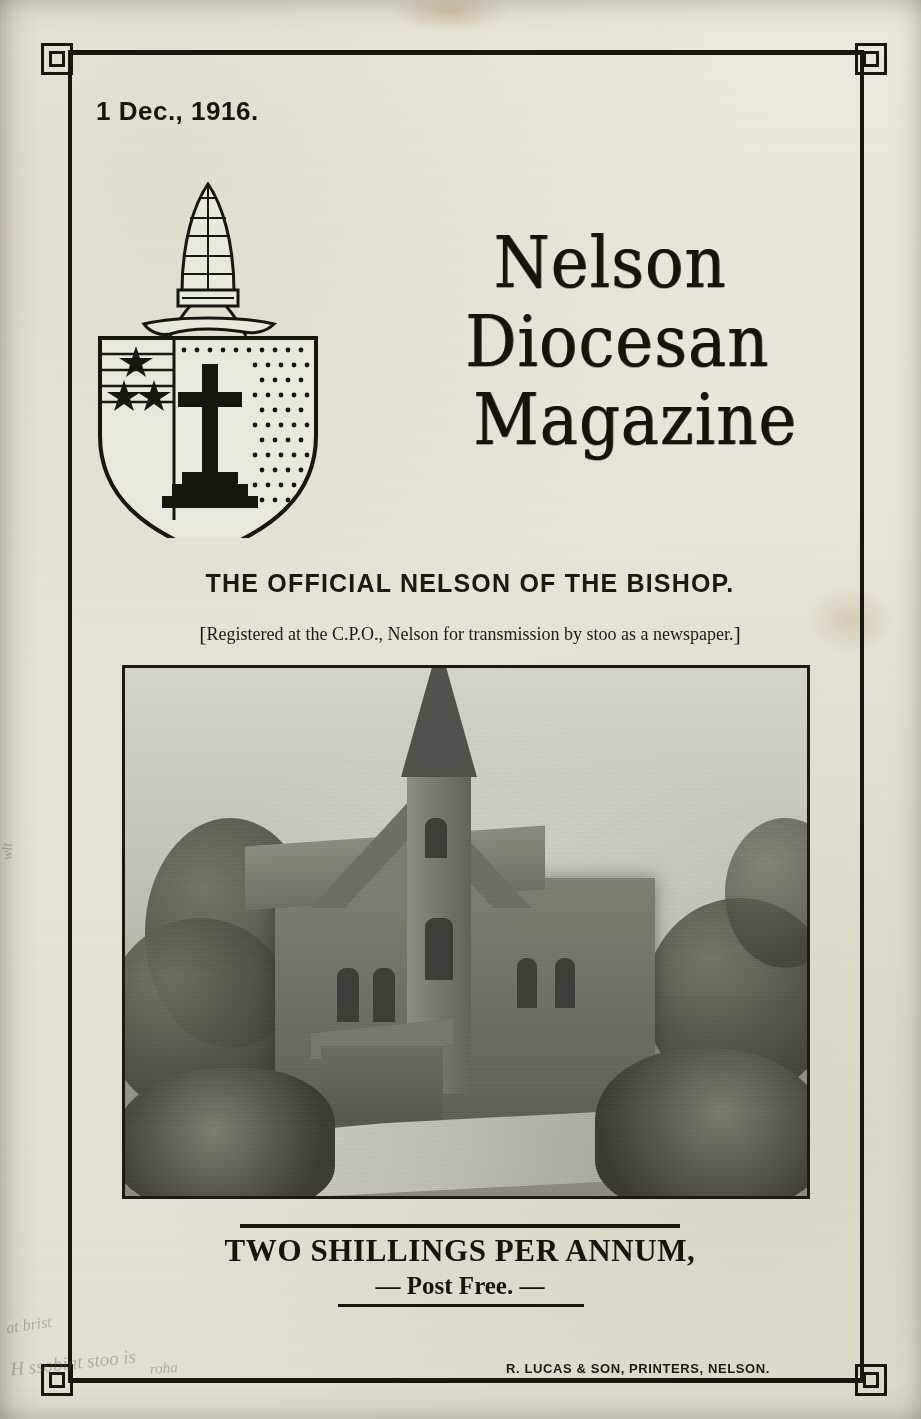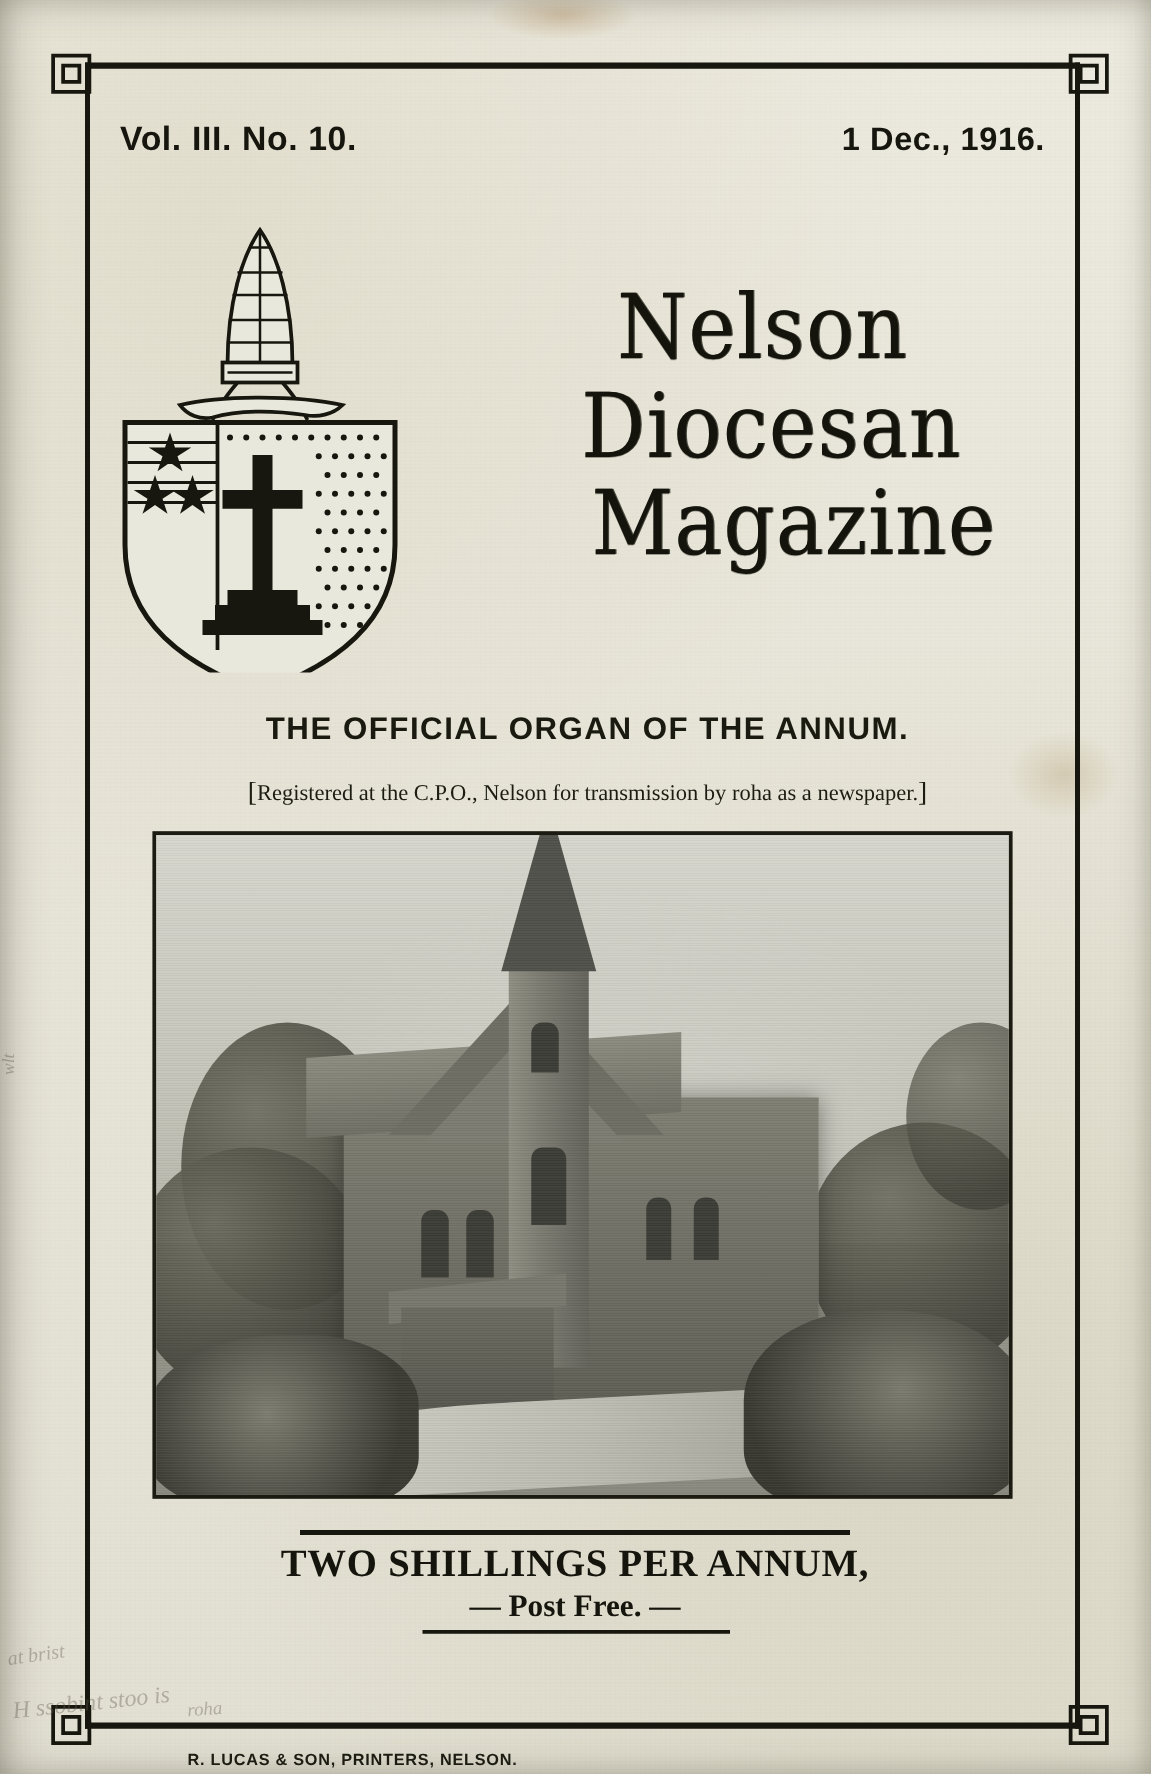--- a/index.html
+++ b/index.html
@@ -292,23 +292,23 @@
   }
   #rule-bottom {
     position: absolute;
     left: 338px; top: 1304px;
     width: 246px; height: 3px;
     background: #17170f;
   }
 
   #printer {
     position: absolute;
-    left: 150px; top: 1400px;
+    left: 150px; top: 1361px;
     width: 620px;
-    text-align: left;
+    text-align: right;
     font-family: "Liberation Sans", sans-serif;
     font-weight: bold;
     font-size: 13px;
     letter-spacing: .6px;
     color: #1b1b12;
   }
 
   
   .marginalia {
     position: absolute;
@@ -336,21 +336,20 @@
   <div class="frame-line" id="frame-top"></div>
   <div class="frame-line" id="frame-bottom"></div>
   <div class="frame-line" id="frame-left"></div>
   <div class="frame-line" id="frame-right"></div>
   <div class="corner" id="corner-tl"></div>
   <div class="corner" id="corner-tr"></div>
   <div class="corner" id="corner-bl"></div>
   <div class="corner" id="corner-br"></div>
 
   <div id="vol-line">
-    <span class="vol">Vol. III.  No. 10.</span>
     <span class="issue">1 Dec., 1916.</span>
   </div>
 
   <div id="crest">
     <svg width="260" height="370" viewBox="0 0 260 370" xmlns="http://www.w3.org/2000/svg">
       <g fill="none" stroke="#17170f" stroke-width="3">
 
         <path d="M104 124 C104 74 116 36 130 16 C144 36 156 74 156 124 Z" fill="#e9e8dd"></path>
         <path d="M130 16 L130 124" stroke-width="2"></path>
         <path d="M112 50 L148 50 M108 68 L152 68 M105 88 L155 88 M104 106 L156 106" stroke-width="2"></path>
@@ -444,24 +443,24 @@
       </g>
     </svg>
   </div>
 
   <div id="masthead">
     <span class="m-line m1">Nelson</span>
     <span class="m-line m2">Diocesan</span>
     <span class="m-line m3">Magazine</span>
   </div>
 
-  <div id="subtitle">THE OFFICIAL ORGAN OF THE ANNUM.</div>
+  <div id="subtitle">THE OFFICIAL NELSON OF THE BISHOP.</div>
 
   <div id="registered">
-    <span class="brk">[</span><span>Registered at the C.P.O., Nelson for transmission by roha as a newspaper.</span><span class="brk">]</span>
+    <span class="brk">[</span><span>Registered at the C.P.O., Nelson for transmission by stoo as a newspaper.</span><span class="brk">]</span>
   </div>
 
   <div id="photo-frame">
     <div id="photo">
       <div id="sky"></div>
 
       <div class="tree" style="left:20px; top:150px; width:170px; height:230px;"></div>
       <div class="tree" style="left:-20px; top:250px; width:190px; height:200px;"></div>
       <div class="tree" style="left:520px; top:230px; width:190px; height:200px;"></div>
       <div class="tree" style="left:600px; top:150px; width:120px; height:150px; opacity:.75;"></div>

